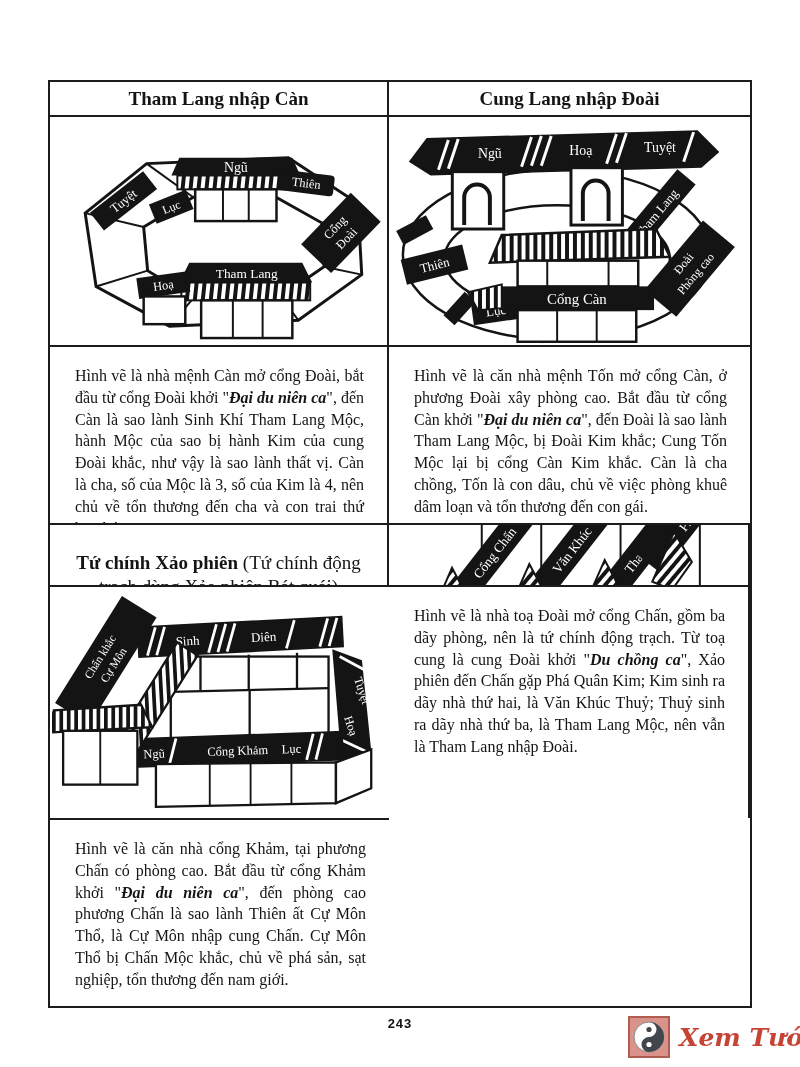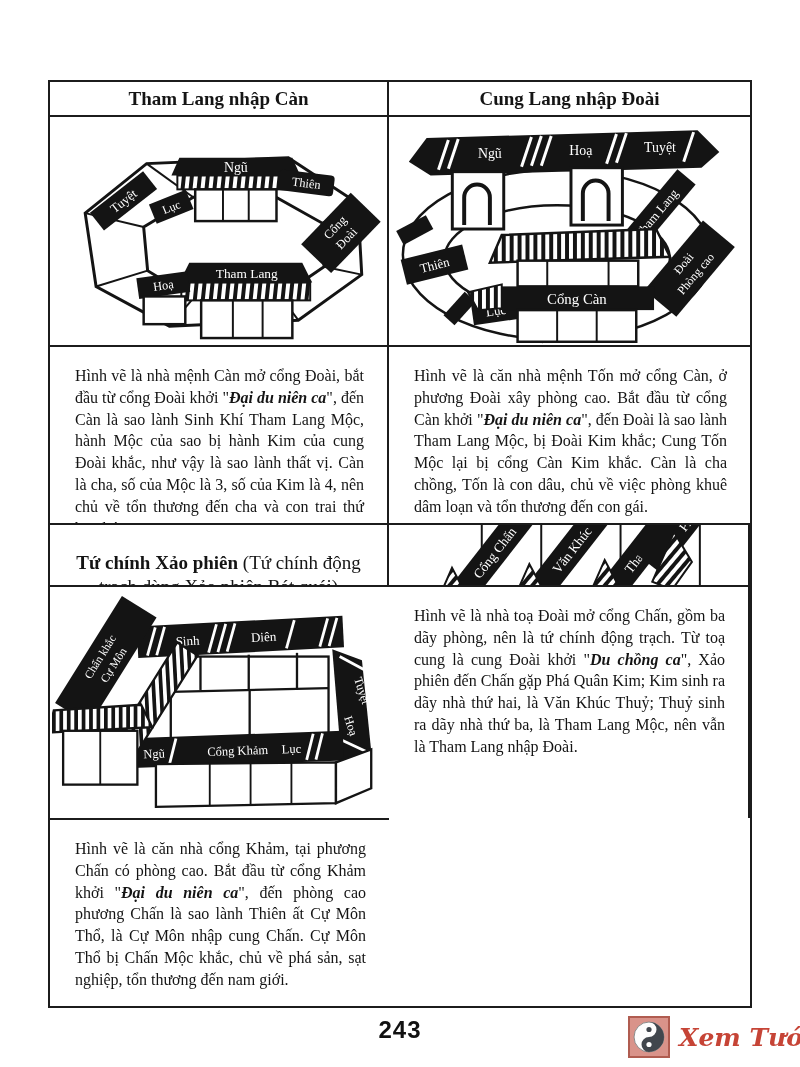--- a/index.html
+++ b/index.html
@@ -18,21 +18,21 @@
               padding:1px 10px;}
   .title-cell .normal{font-weight:normal;margin-top:40px;}
   .img-cell{display:flex;align-items:center;justify-content:center;padding:2px;}
   .img-cell svg{display:block;}
   .txt-cell{font-size:16px;line-height:21.8px;text-align:justify;
             padding:5px 10px 2px 12px;}
   .txt-cell p{margin:13px;}
   svg text{font-family:"Liberation Serif","DejaVu Serif",serif;fill:#fff;}
   .pageno{position:absolute;left:0;right:0;top:1016px;text-align:center;
           font-family:"Liberation Sans","DejaVu Sans",sans-serif;
-          font-weight:bold;font-size:24px;letter-spacing:1px;color:#111;}
+          font-weight:bold;font-size:13px;letter-spacing:1px;color:#111;}
   .watermark{position:absolute;left:628px;top:1016px;display:flex;
              align-items:center;gap:9px;}
   .wm-text{font-style:italic;font-weight:bold;font-size:25px;color:#c64436;
            font-family:"DejaVu Serif","Liberation Serif",serif;white-space:nowrap;}
 </style>
 </head>
 <body>
 
 <div class="sheet">
 

